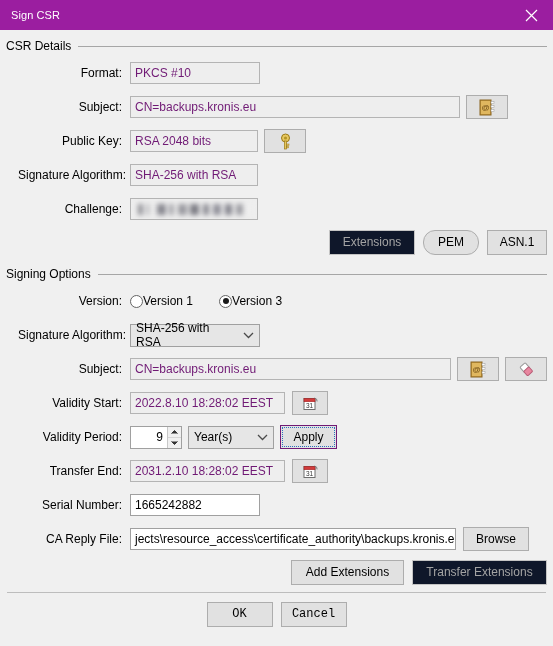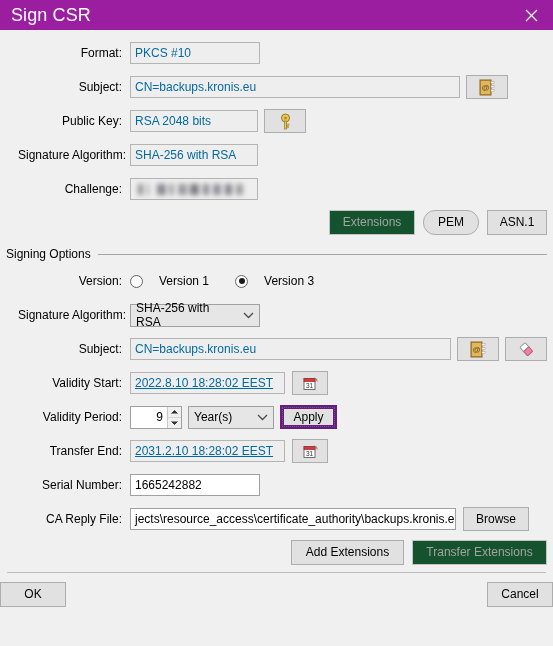--- a/index.html
+++ b/index.html
@@ -18,21 +18,21 @@
     height: 30px;
     background: #9b1ea0;
     display: flex;
     align-items: center;
     justify-content: space-between;
     color: #ffffff;
     user-select: none;
   }
   #title-text {
     padding-left: 11px;
-    font-size: 18px;
+    font-size: 11px;
     letter-spacing: .1px;
   }
   #close-btn {
     width: 44px; height: 30px;
     display: flex; align-items: center; justify-content: center;
     color: #ffffff;
   }
   #close-btn svg { display: block; }
 
   
@@ -84,24 +84,24 @@
     line-height: 20px;
     border: 1px solid #a0a0a0;
     padding: 0 4px;
     font-size: 12px;
     background: #ffffff;
     white-space: nowrap;
     overflow: hidden;
     display: flex;
     align-items: center;
   }
-  .field.ro { background: #eeeeee; border-color: #b4b4b4; color: #0369a1; }
+  .field.ro { background: #eeeeee; border-color: #b4b4b4; color: #701a75; }
   .field.w130 { width: 130px; }
   .field.w128 { width: 128px; }
-  .field.w155 { width: 155px; text-decoration: underline; }
+  .field.w155 { width: 155px; }
   .field.w330 { width: 330px; }
   .field.w326 { width: 326px; }
 
   
   .field.redacted { width: 128px; position: relative; background: #eeeeee; }
   .blur {
     width: 100%; height: 11px;
     filter: blur(2.4px);
     background:
       linear-gradient(90deg,
@@ -154,21 +154,21 @@
     display: flex;
     flex-direction: column;
   }
   .spinner .sbtns > div {
     flex: 1;
     display: flex; align-items: center; justify-content: center;
   }
   .spinner .sbtns > div:first-child { border-bottom: 1px solid #d6d6d6; }
 
   
-  .radio-wrap { display: flex; align-items: center; gap: 16px; margin-right: 26px; }
+  .radio-wrap { display: flex; align-items: center; gap: 0; margin-right: 26px; }
   .radio {
     width: 13px; height: 13px;
     border: 1px solid #646464;
     border-radius: 50%;
     background: #ffffff;
     display: flex; align-items: center; justify-content: center;
     flex: 0 0 auto;
   }
   .radio .dot {
     width: 6px; height: 6px;
@@ -184,23 +184,23 @@
     border: 1px solid #adadad;
     background: #e1e1e1;
     font-size: 12px;
     color: #000;
     display: inline-flex;
     align-items: center;
     justify-content: center;
     padding: 0 10px;
     white-space: nowrap;
   }
-  .btn.disabled { color: #a3a3a3; background: #14532d; border-color: #c4c4c4; }
+  .btn.disabled { color: #a3a3a3; background: #0f172a; border-color: #c4c4c4; }
   .btn.focused {
-    border: 4px solid #701a75;
+    border: 1px solid #701a75;
     outline: 1px dotted #2b6fbd;
     outline-offset: -3px;
     background: #e1e1e1;
   }
   .btn.icon {
     width: 42px;
     min-width: 42px;
     padding: 0;
   }
   .btn.icon.cal { width: 36px; min-width: 36px; height: 24px; }
@@ -224,20 +224,24 @@
   <div id="close-btn">
     <svg width="13" height="13" viewBox="0 0 13 13">
       <path d="M1 1 L12 12 M12 1 L1 12" stroke="#ffffff" stroke-width="1.2" fill="none"></path>
     </svg>
   </div>
 </div>
 
 <div id="body">
 
   <div class="group" style="padding-top:6px;">
+    <div class="group-header">
+      <span class="group-title">CSR Details</span>
+      <span class="group-rule"></span>
+    </div>
 
     <div class="row" style="height:34px;">
       <span class="label">Format:</span>
       <span class="field ro w130">PKCS #10</span>
     </div>
 
     <div class="row" style="height:34px;">
       <span class="label">Subject:</span>
       <span class="field ro w330">CN=backups.kronis.eu</span>
       <span style="width:6px;"></span>
@@ -414,18 +418,18 @@
       <span class="btn" style="width:66px;height:24px;">Browse</span>
     </div>
 
     <div class="rowflex gap8" style="justify-content:flex-end; height:32px;">
       <span class="btn" style="width:113px;">Add Extensions</span>
       <span class="btn disabled" style="width:135px;">Transfer Extensions</span>
     </div>
   </div>
 
   <div class="divider" style="margin-top:4px;"></div>
-  <div class="rowflex gap8" style="justify-content:space-between; height:42px; ">
+  <div class="rowflex gap8" style="justify-content:center; height:42px; font-family:Liberation Mono, monospace;">
     <span class="btn" style="width:66px;">OK</span>
     <span class="btn" style="width:66px;">Cancel</span>
   </div>
 
 </div>
 
 </body></html>

